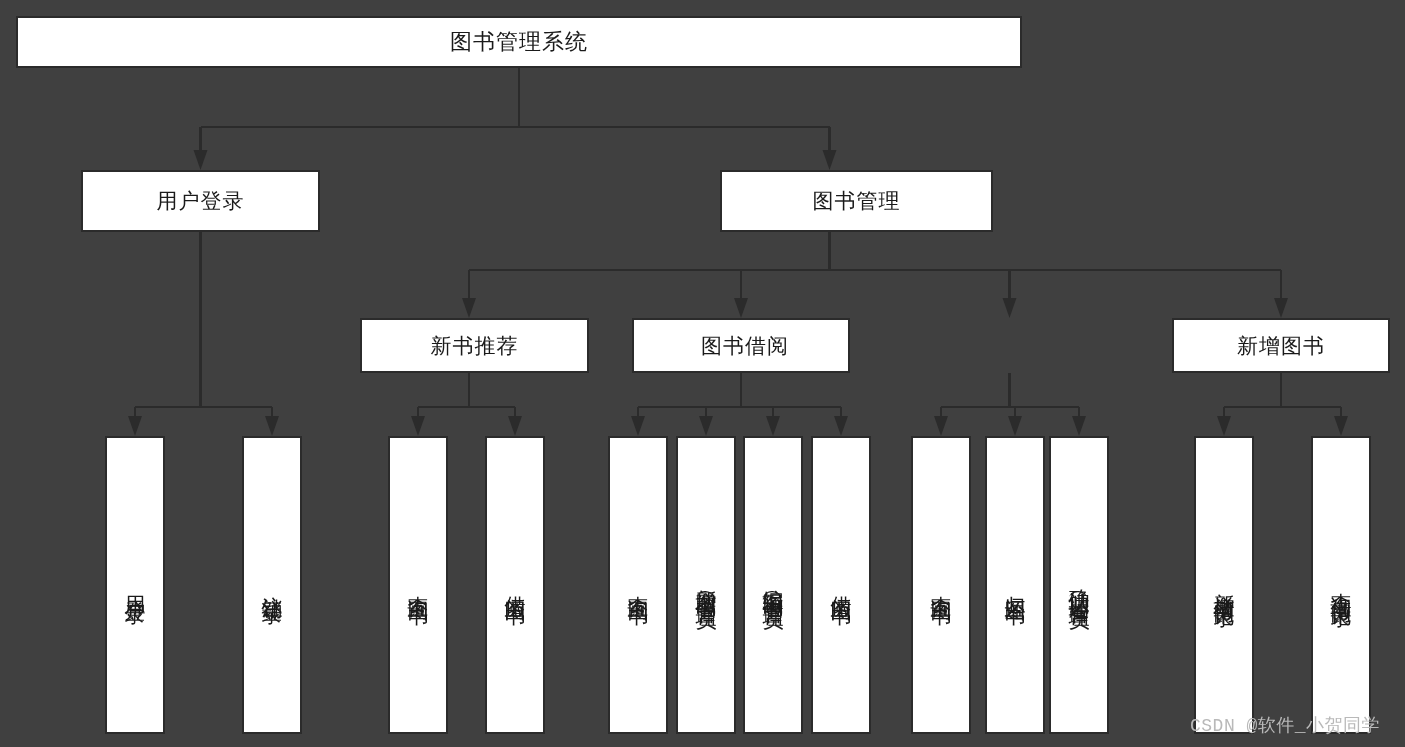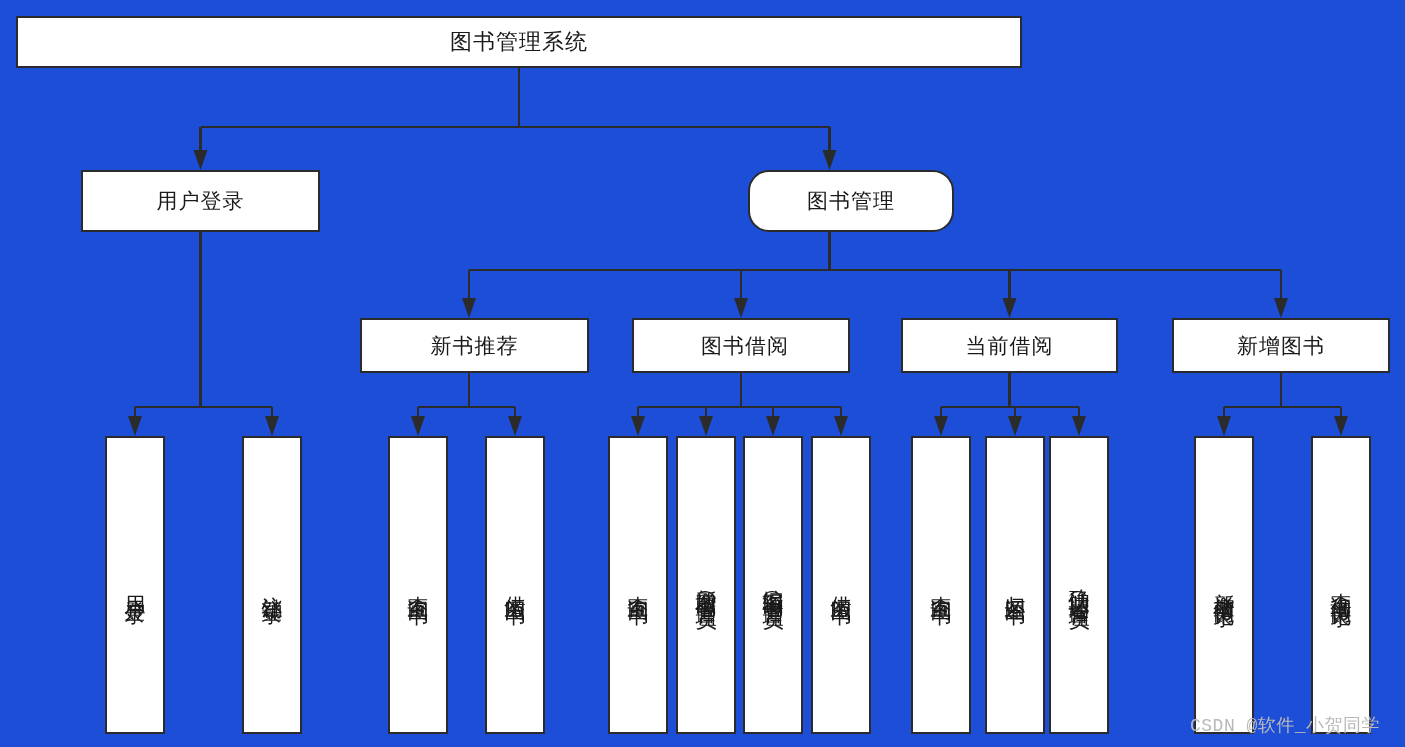--- a/index.html
+++ b/index.html
@@ -8,21 +8,21 @@
     padding: 0;
     background: #ffffff;
   }
   body {
     font-family: "Liberation Sans", "DejaVu Sans", sans-serif;
   }
   #canvas {
     position: relative;
     width: 1405px;
     height: 747px;
-    background: #1d4ed8;
+    background: #404040;
     overflow: hidden;
   }
   #edges {
     position: absolute;
     left: 0;
     top: 0;
     width: 1405px;
     height: 747px;
     pointer-events: none;
   }
@@ -118,25 +118,24 @@
       <line x1="1224" y1="407" x2="1341" y2="407" stroke="#2b2b2b" stroke-width="2.5" shape-rendering="crispEdges"></line>
       <line x1="1224" y1="407" x2="1224" y2="418" stroke="#2b2b2b" stroke-width="2.5" shape-rendering="crispEdges"></line>
       <polygon points="1217,416 1231,416 1224,436" fill="#2b2b2b"></polygon>
       <line x1="1341" y1="407" x2="1341" y2="418" stroke="#2b2b2b" stroke-width="2.5" shape-rendering="crispEdges"></line>
       <polygon points="1334,416 1348,416 1341,436" fill="#2b2b2b"></polygon>
     </svg>
 
   <div class="node root horiz" style="left: 16px; top: 16px; width: 1006px; height: 52px;">图书管理系统</div>
 
   <div class="node horiz" style="left: 81px; top: 170px; width: 239px; height: 62px;">用户登录</div>
-  <div class="node horiz" style="left: 748px; top: 170px; width: 206px; height: 62px; border-radius: 21px;">图书管理</div>
+  <div class="node horiz" style="left: 720px; top: 170px; width: 273px; height: 62px;">图书管理</div>
 
   <div class="node horiz" style="left: 360px; top: 318px; width: 229px; height: 55px;">新书推荐</div>
   <div class="node horiz" style="left: 632px; top: 318px; width: 218px; height: 55px; padding-left: 8px;">图书借阅</div>
-  <div class="node horiz" style="left: 901px; top: 318px; width: 217px; height: 55px;">当前借阅</div>
   <div class="node horiz" style="left: 1172px; top: 318px; width: 218px; height: 55px;">新增图书</div>
 
   <div class="node vert" style="left: 105px; top: 436px; width: 60px; height: 298px;">用户登录</div>
   <div class="node vert" style="left: 242px; top: 436px; width: 60px; height: 298px;">注销登录</div>
   <div class="node vert" style="left: 388px; top: 436px; width: 60px; height: 298px;">查询图书</div>
   <div class="node vert" style="left: 485px; top: 436px; width: 60px; height: 298px;">借阅图书</div>
   <div class="node vert" style="left: 608px; top: 436px; width: 60px; height: 298px;">查询图书</div>
   <div class="node vert" style="left: 676px; top: 436px; width: 60px; height: 298px;">新增图书（管理员）</div>
   <div class="node vert" style="left: 743px; top: 436px; width: 60px; height: 298px;">编辑图书（管理员）</div>
   <div class="node vert" style="left: 811px; top: 436px; width: 60px; height: 298px;">借阅图书</div>

